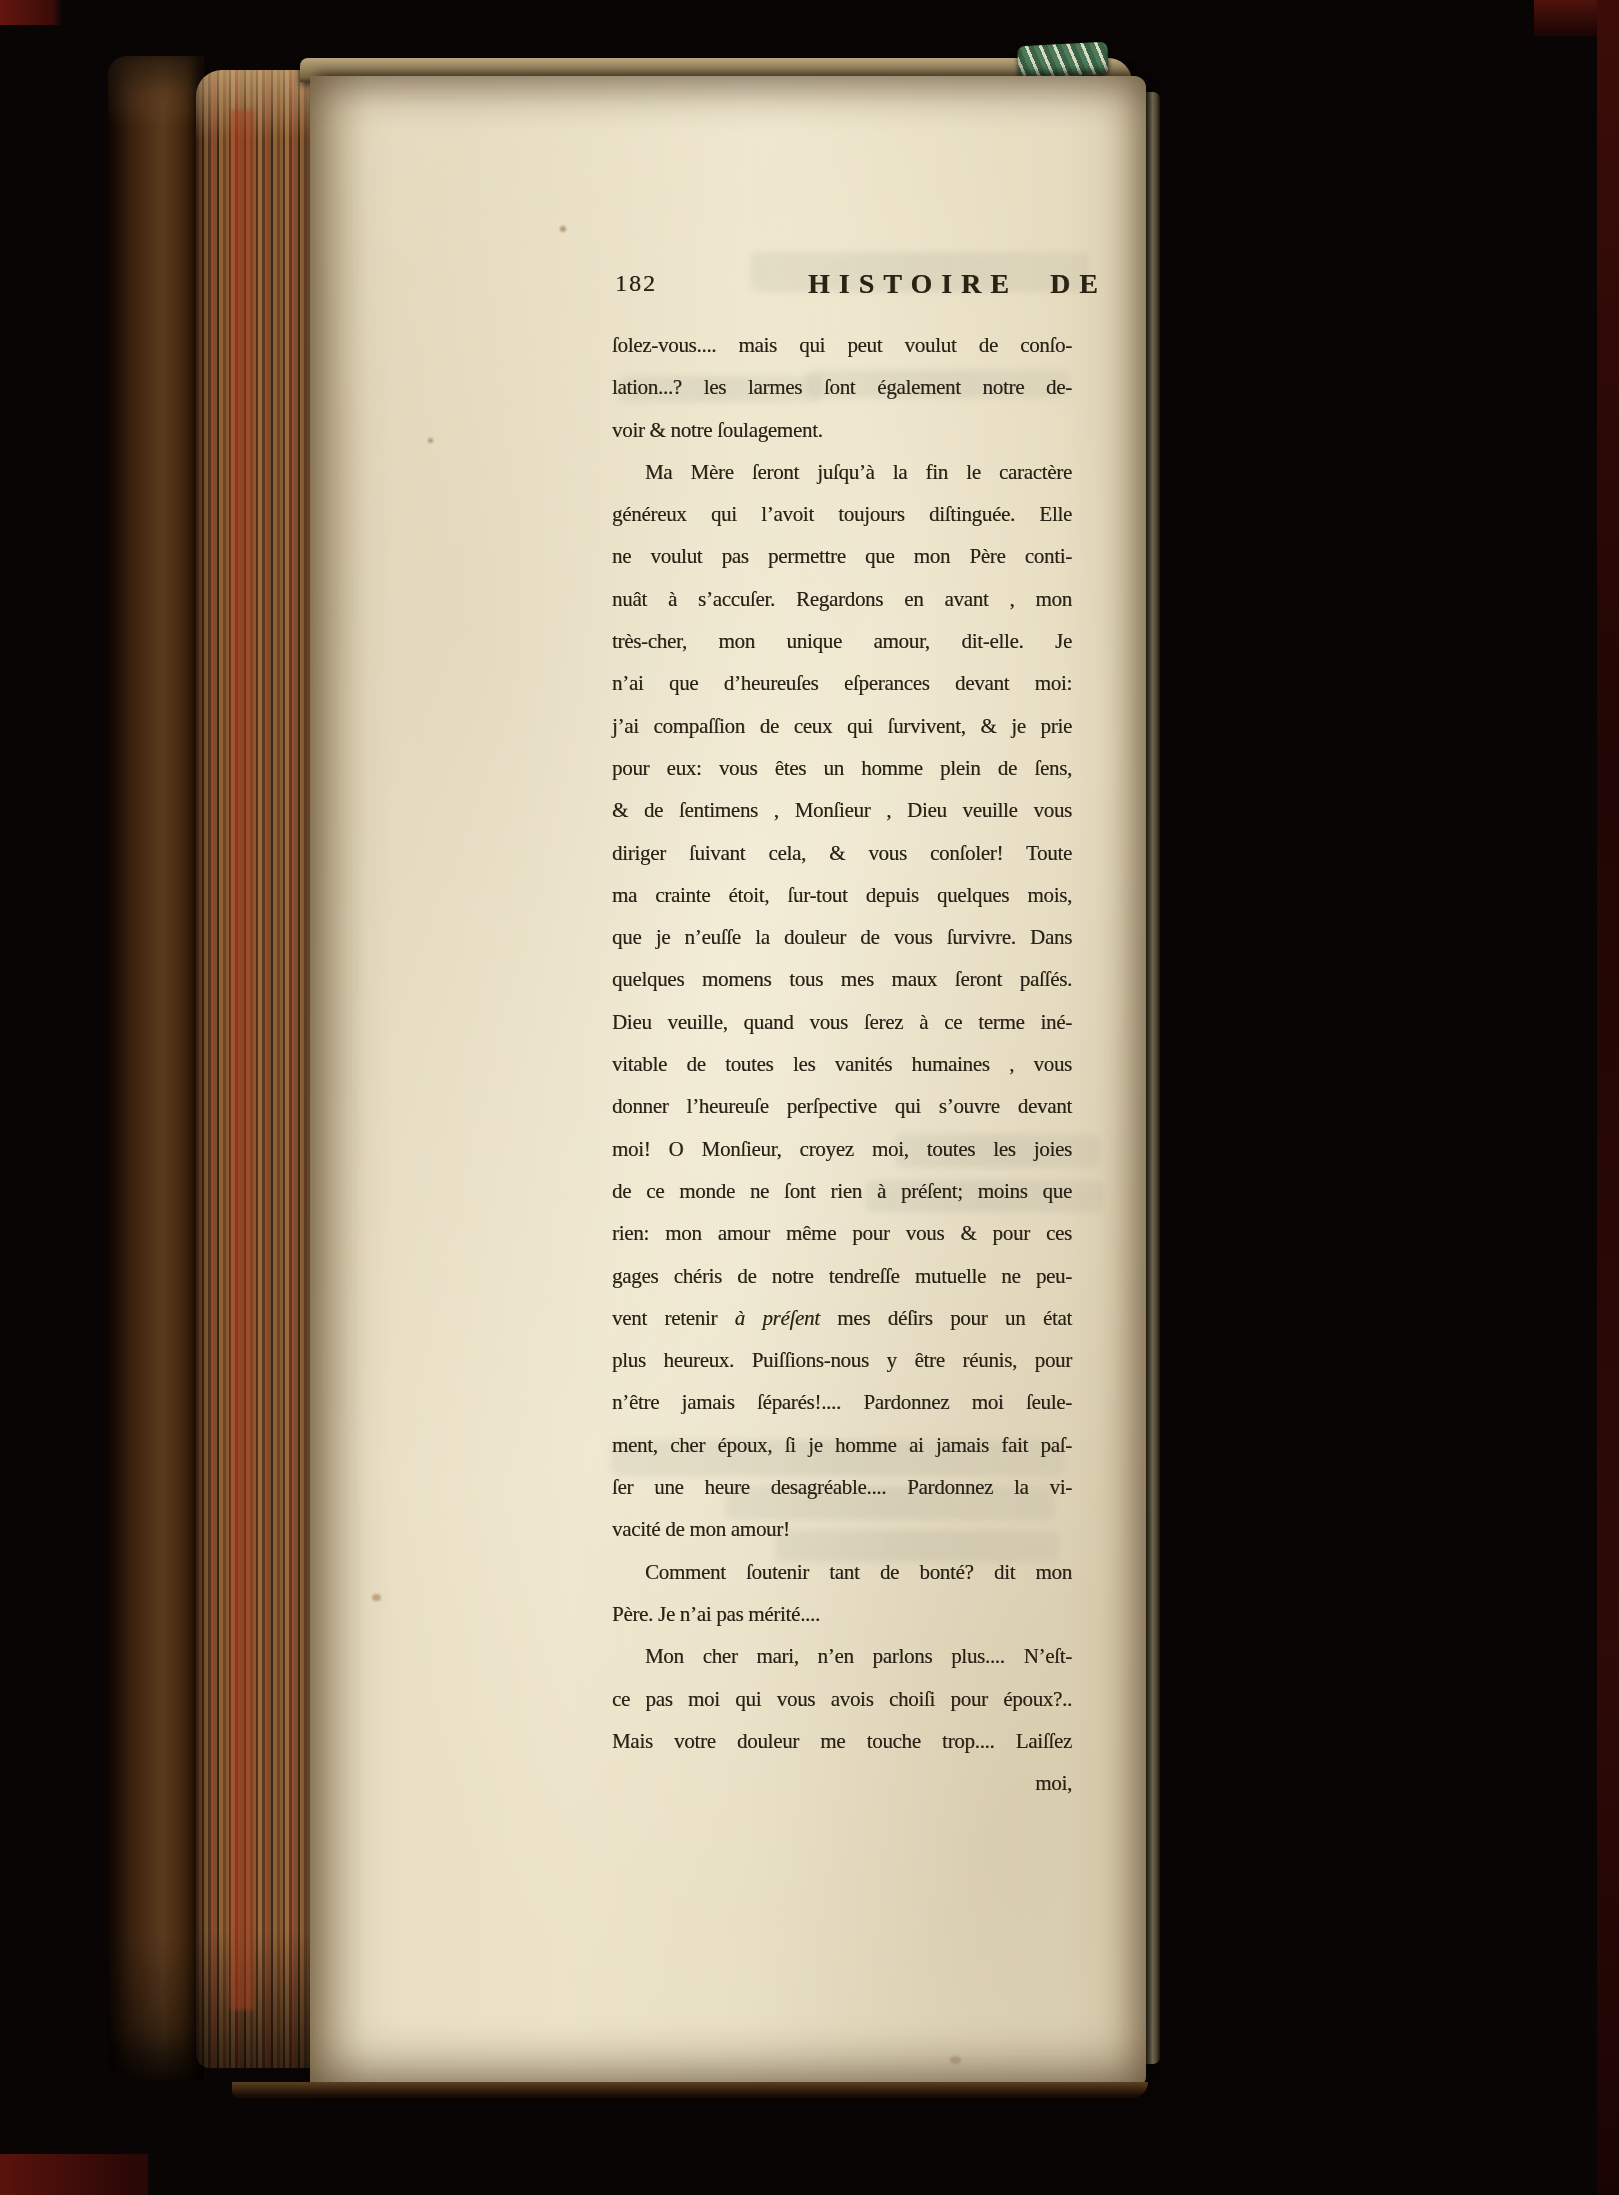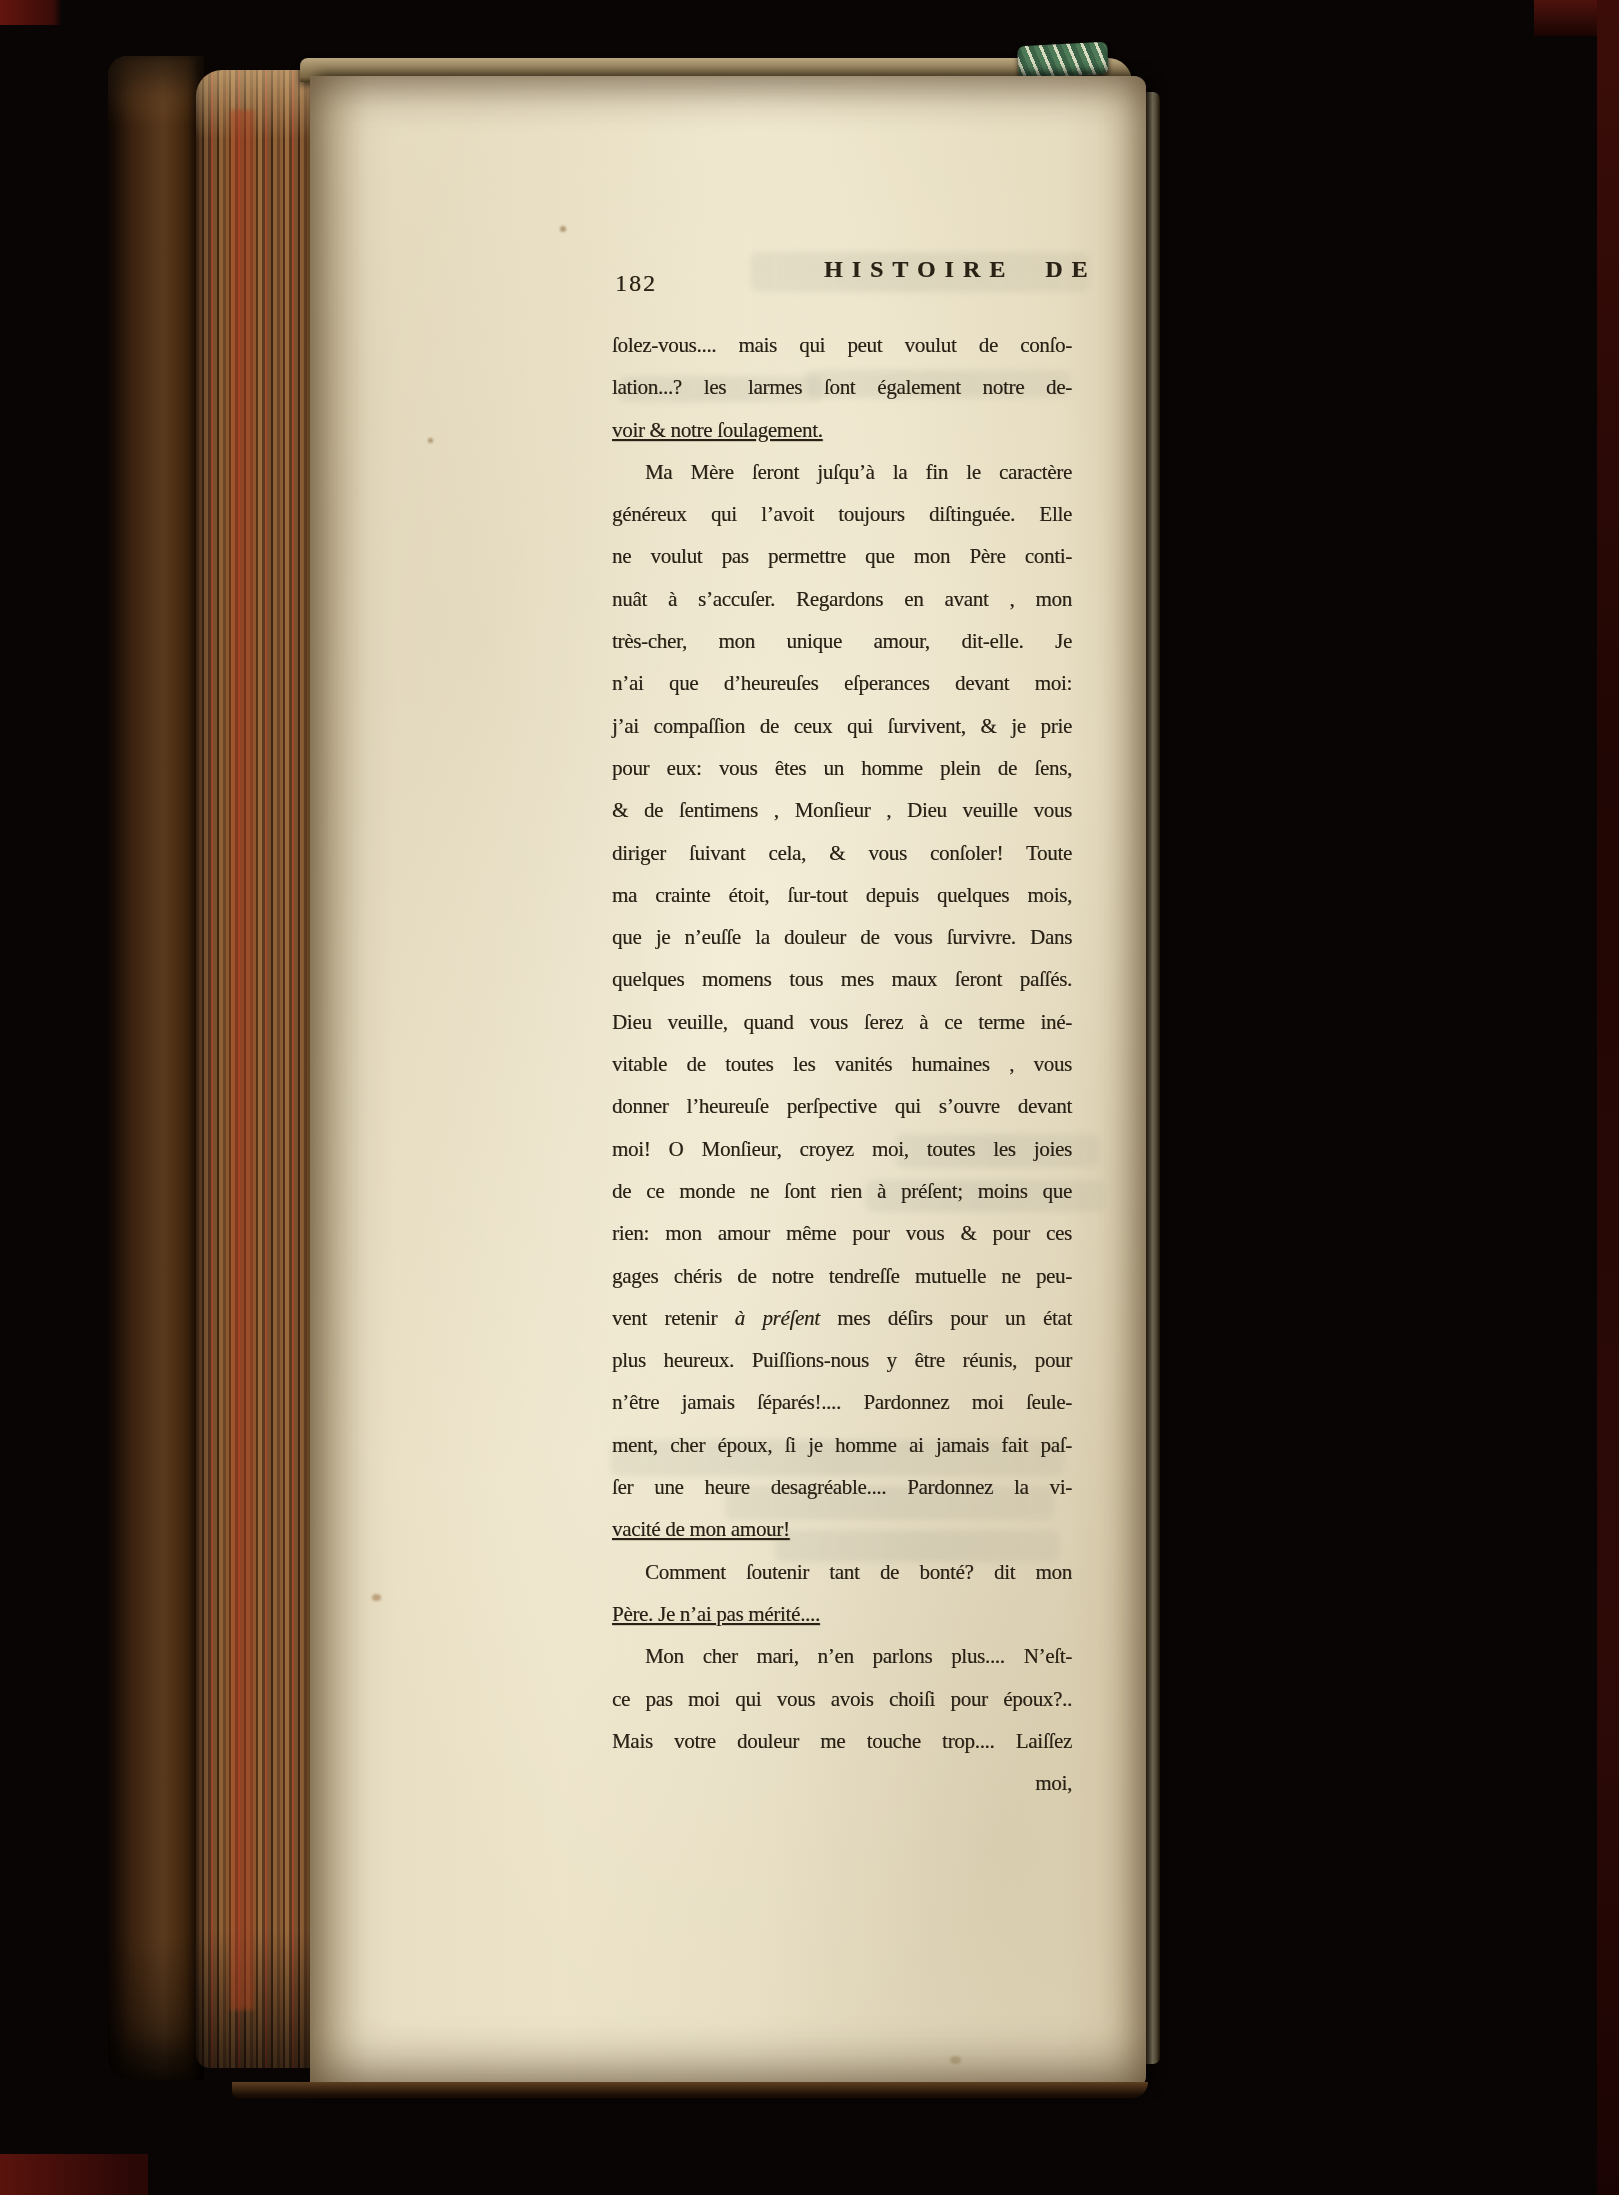--- a/index.html
+++ b/index.html
@@ -81,33 +81,32 @@
       6px 0 14px rgba(0,0,0,.8);
     color:#2b2216;
   }
 
   
   .pagenum{
     position:absolute;left:305px;top:194px;font-size:24px;letter-spacing:2px;
     color:#2b2216;text-shadow:.4px .4px .6px rgba(43,34,22,.5);text-align:center;
   }
   .title{
-    position:absolute;left:498px;top:180px;font-size:24px;font-weight:bold;
+    position:absolute;left:498px;top:192px;font-size:28px;font-weight:bold;
     letter-spacing:9px;word-spacing:16px;color:#2b2216;
     text-shadow:.4px .4px .6px rgba(43,34,22,.5);
-    margin-left:16px;
   }
   .bodytext{
     position:absolute;left:302px;top:248px;width:460px;
     font-size:21px;line-height:42.3px;letter-spacing:-.3px;
     color:#292115;text-shadow:.4px .4px .5px rgba(41,33,21,.45);
   }
   .ln{text-align:justify;text-justify:inter-word;}
   .jf{text-align-last:justify;}
-  .end{text-align-last:left;text-decoration:underline;}
+  .end{text-align-last:left;}
   .ind{text-indent:33px;}
   .cw{text-align:center;text-align-last:right;}
   .it{font-style:italic;}
 
   
   .ghost{position:absolute;filter:blur(3px);opacity:.55;border-radius:8px;
     background:linear-gradient(90deg,rgba(108,116,102,.16),rgba(108,116,102,.22),rgba(108,116,102,.14));}
   .g1{left:440px;top:176px;width:340px;height:40px;}
   .g2{left:495px;top:294px;width:265px;height:28px;}
   .g3{left:308px;top:300px;width:205px;height:26px;}

